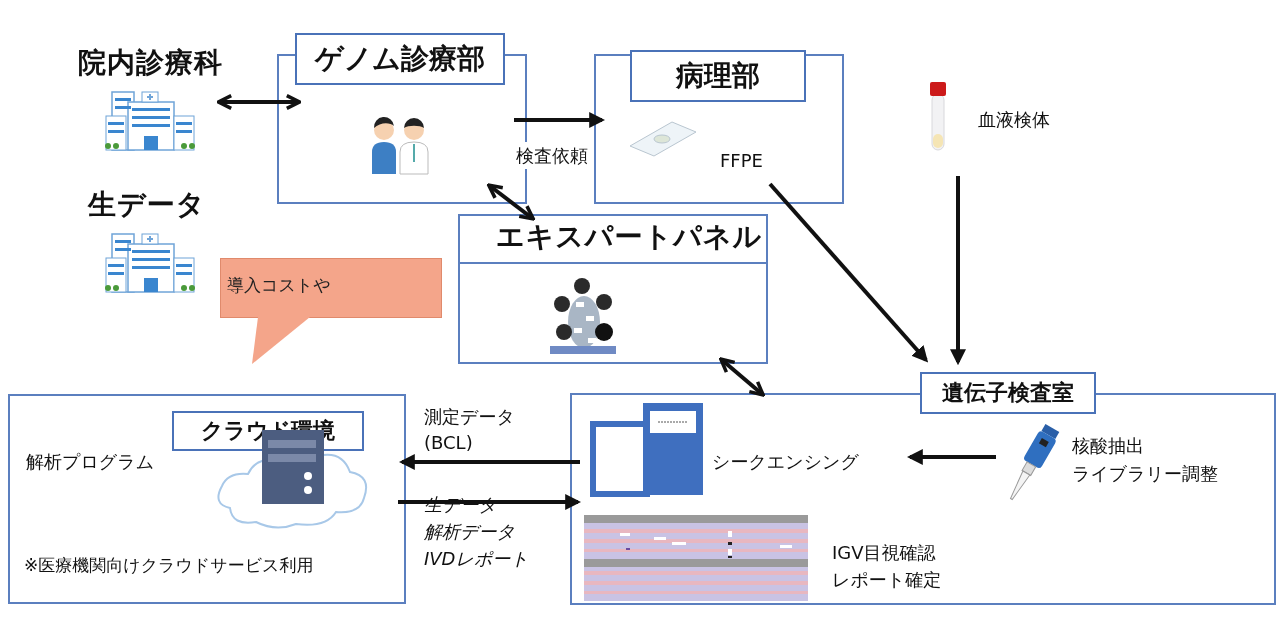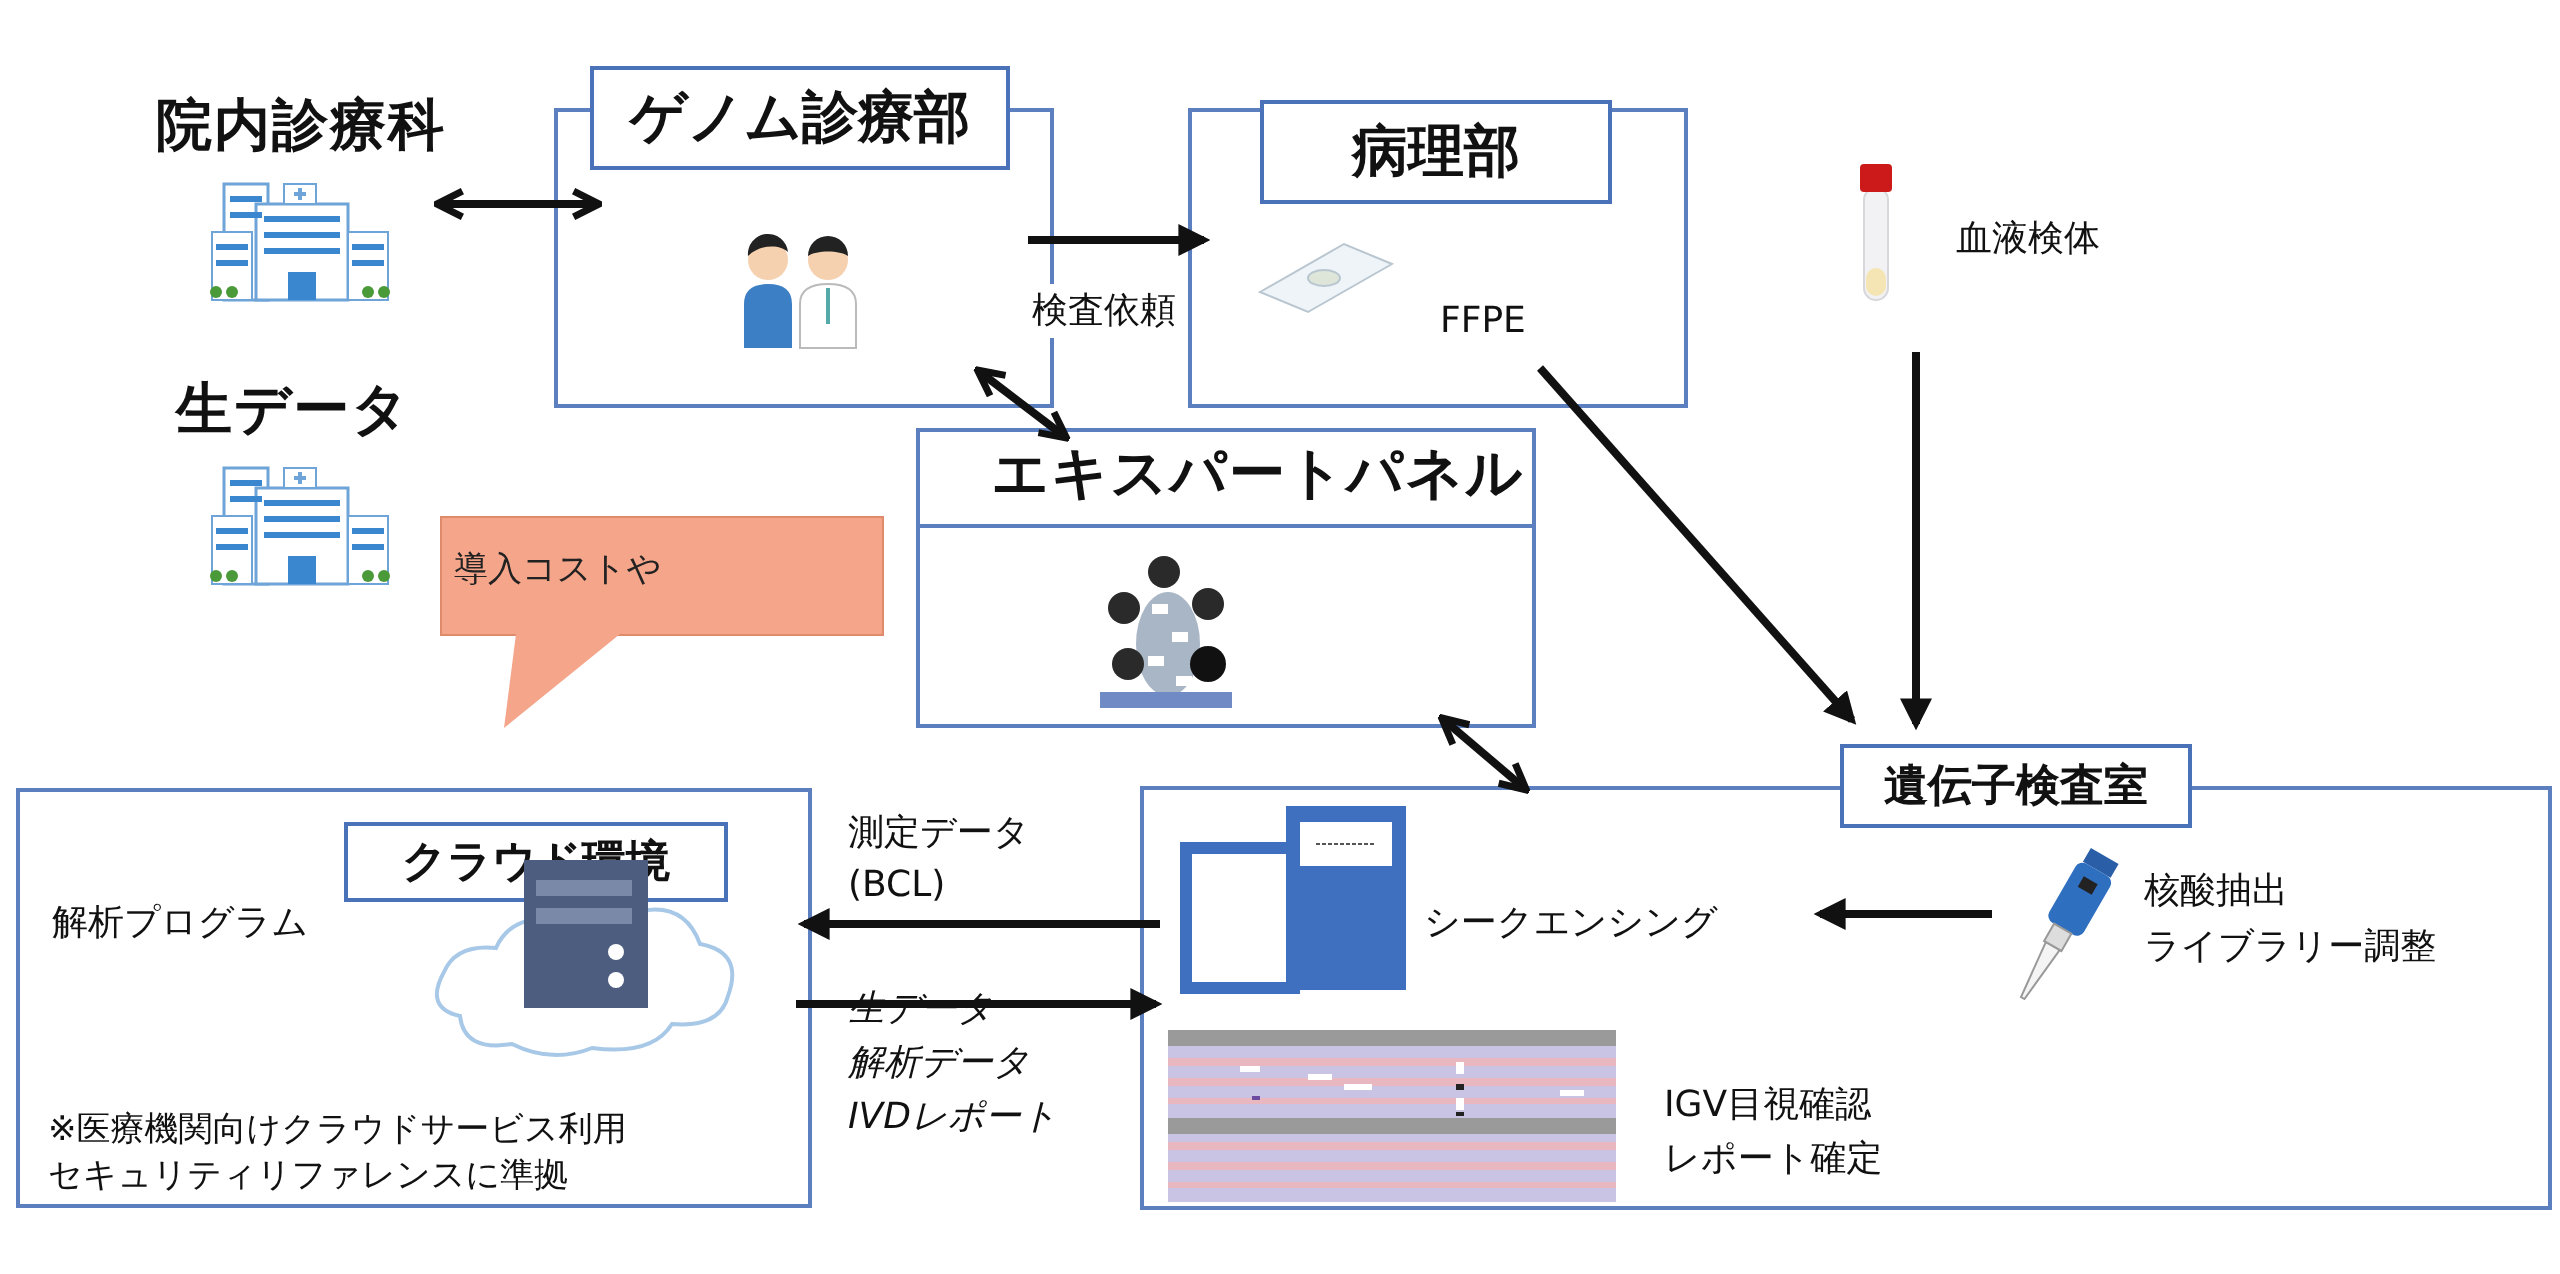--- a/index.html
+++ b/index.html
@@ -154,21 +154,20 @@
     <path d="M20 80 q-18 -4 -8 -22 q6 -14 26 -12 q8 -18 34 -14 q14 -12 36 -4 q24 -6 32 16 q22 4 14 26 q-4 16 -28 14 q-10 16 -40 12 q-20 8 -40 -2 q-24 4 -26 -14z" fill="#fff" stroke="#a8c8e8" stroke-width="2"></path>
     <rect x="52" y="2" width="62" height="74" fill="#4c5d80"></rect>
     <rect x="58" y="12" width="48" height="8" fill="#7b89a8"></rect>
     <rect x="58" y="26" width="48" height="8" fill="#7b89a8"></rect>
     <circle cx="98" cy="48" r="4" fill="#fff"></circle>
       <circle cx="98" cy="62" r="4" fill="#fff"></circle>
   </svg>
 </div>
 <div class="abs txt" style="left:24px;top:554px;font-size:17px;line-height:23px;">
   <div>※医療機関向けクラウドサービス利用</div>
-  <div>セキュリティリファレンスに準拠</div>
 </div>
 
 <div class="abs txt" style="left:424px;top:404px;line-height:26px;">
   <div>測定データ</div>
   <div>(BCL)</div>
 </div>
 <div class="abs txt" style="left:424px;top:491px;line-height:27px;font-style:italic;">
   <div>生データ</div>
   <div>解析データ</div>
   <div>IVDレポート</div>

